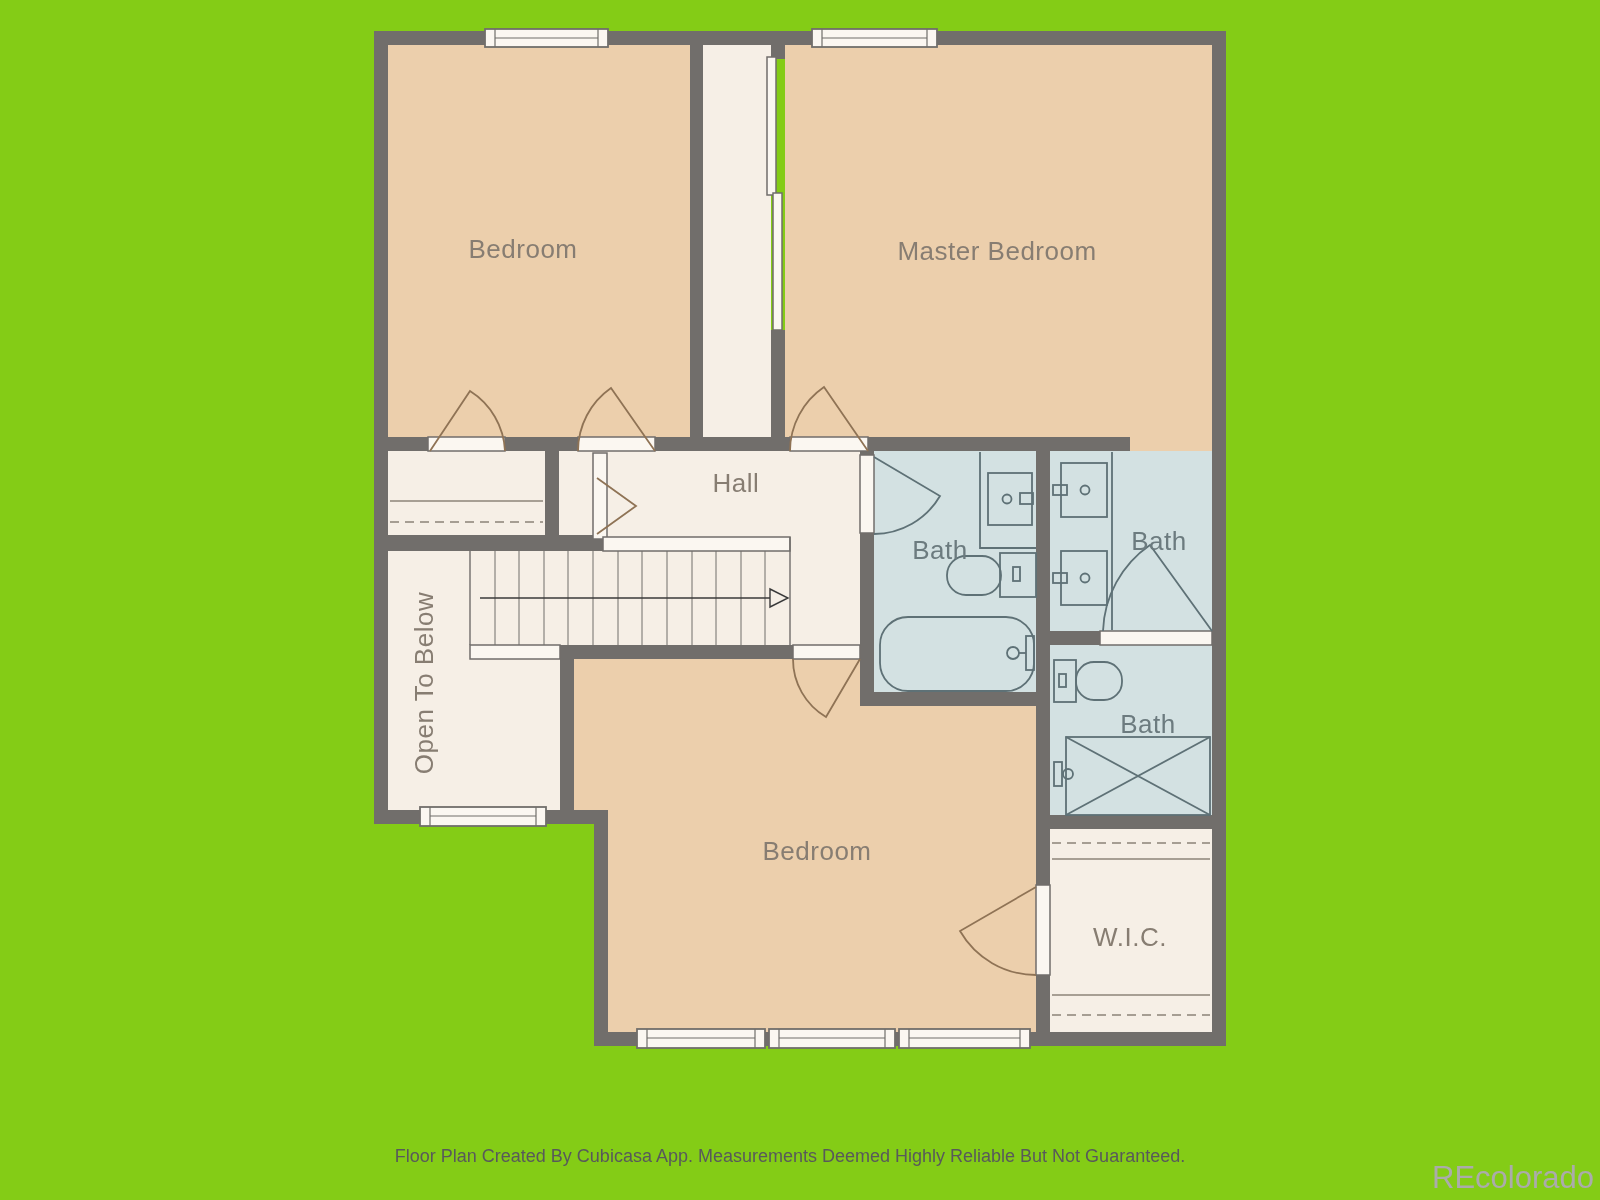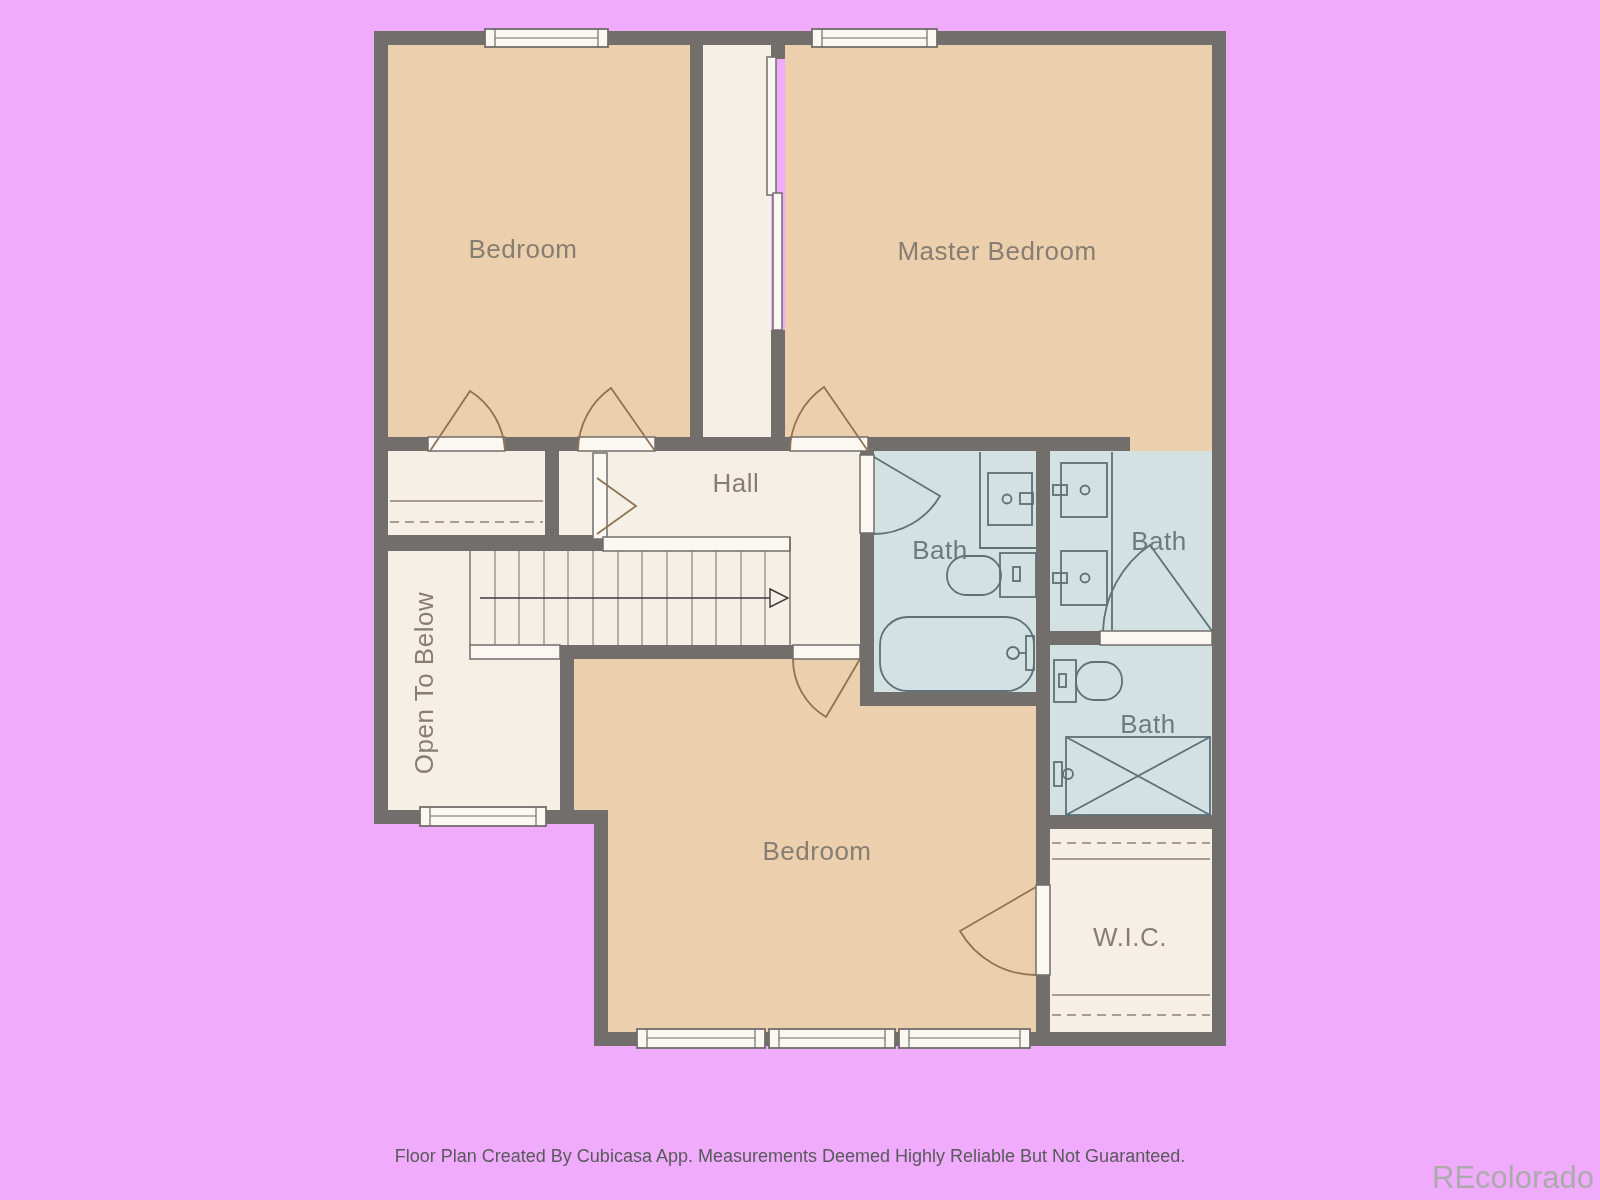--- a/index.html
+++ b/index.html
@@ -1,16 +1,16 @@
 <!DOCTYPE html>
 <html><head>
 <meta charset="utf-8">
 <style>
   html,body{margin:0;padding:0;background:#ffffff;}
-  #canvas{position:relative;width:1600px;height:1200px;background:#f0abfc;overflow:hidden;
+  #canvas{position:relative;width:1600px;height:1200px;background:#84cc16;overflow:hidden;
           font-family:"Liberation Sans", sans-serif;}
   svg{position:absolute;left:0;top:0;}
   .wall{fill:#716E6B;stroke:none;}
   .sill{fill:#FBF7F1;stroke:#716E6B;stroke-width:1.5;}
   .winbox{fill:#FBF7F1;stroke:#716E6B;stroke-width:1.8;}
   .winline{stroke:#716E6B;stroke-width:1.2;fill:none;}
   .door-b{stroke:#8F7355;stroke-width:1.8;fill:none;}
   .door-g{stroke:#5E7176;stroke-width:1.8;fill:none;}
   .fx{stroke:#5E7176;stroke-width:1.8;fill:none;}
   .closet-line{stroke:#8C8478;stroke-width:1.5;fill:none;}

